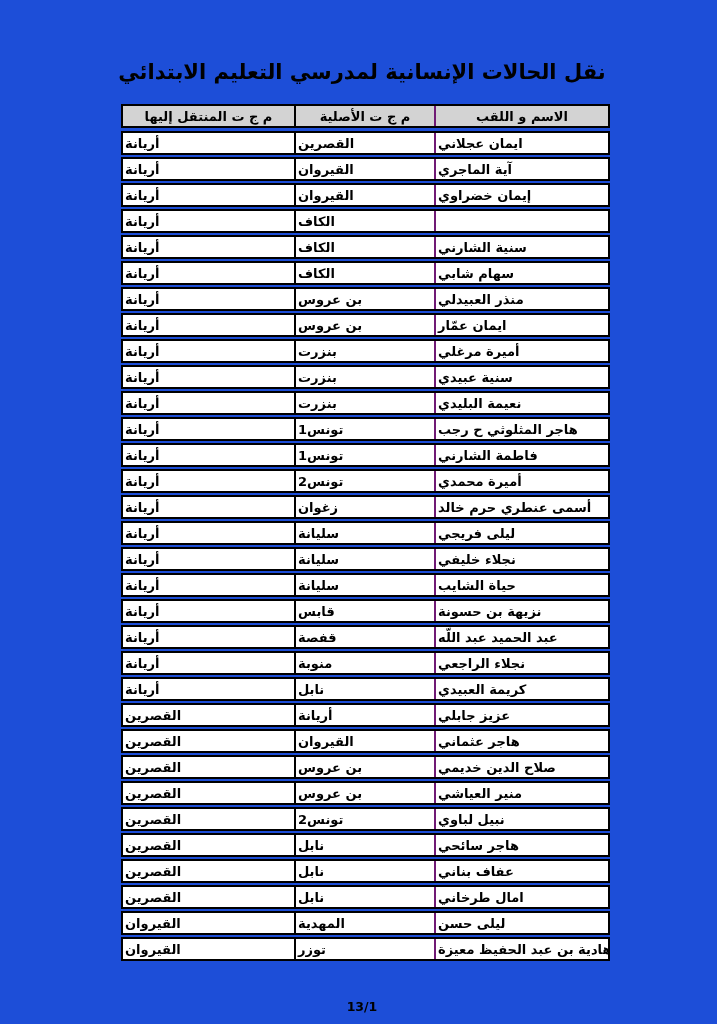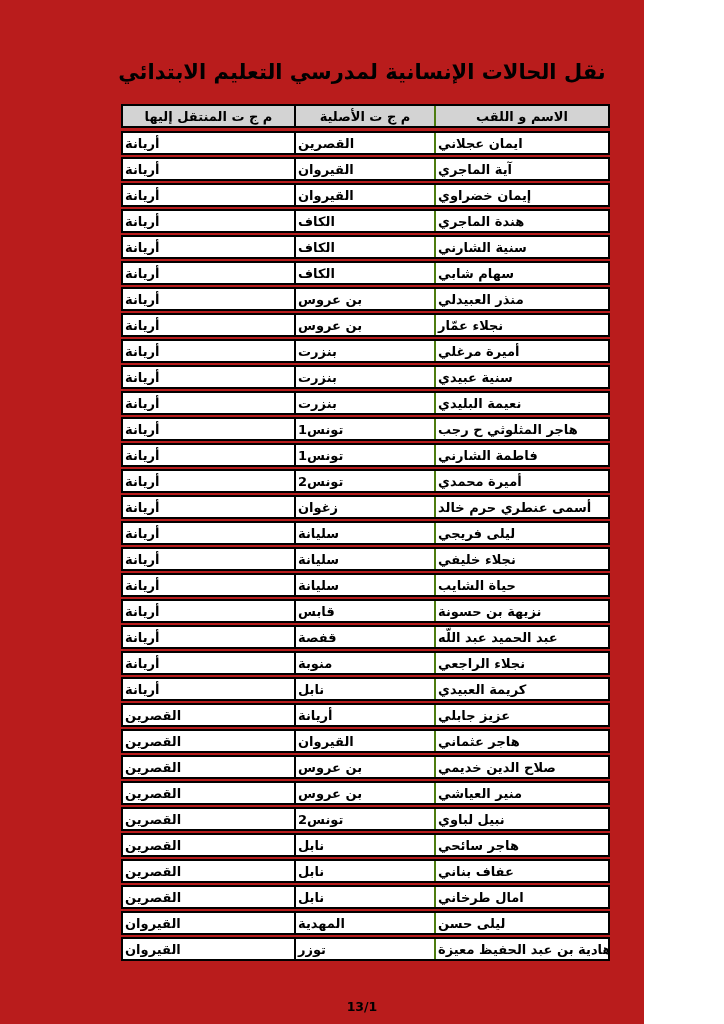--- a/index.html
+++ b/index.html
@@ -2,23 +2,23 @@
 <html lang="ar"><head>
 <meta charset="utf-8">
 <style>
   html, body {
     margin: 0;
     padding: 0;
     background: #ffffff;
   }
   .page {
     position: relative;
-    width: 644px;
+    width: 717px;
     height: 1024px;
-    background: #b91c1c;
+    background: #1d4ed8;
     font-family: "DejaVu Sans", sans-serif;
     color: #000000;
     overflow: hidden;
   }
   .doc-title {
     position: absolute;
     top: 60px;
     left: 0;
     width: 724px;
     text-align: center;
@@ -53,21 +53,21 @@
     align-items: center;
     justify-content: flex-end;
     direction: rtl;
     font-size: 13px;
     font-weight: bold;
     white-space: nowrap;
     overflow: hidden;
     padding: 0 8px 0 2px;
   }
   .cell-to   { flex: 0 0 173px; border-right: 2px solid #000000; }
-  .cell-from { flex: 0 0 140px; border-right: 2px solid #4d7c0f; }
+  .cell-from { flex: 0 0 140px; border-right: 2px solid #701a75; }
   .cell-name { flex: 1 1 auto; }
   .trow.head .cell {
     justify-content: center;
     padding: 8px 4px;
     font-size: 13px;
   }
   .page-number {
     position: absolute;
     top: 999px;
     left: 0;
@@ -104,41 +104,40 @@
           <div class="cell cell-name">آية الماجري</div>
         </div>
         <div class="trow">
           <div class="cell cell-to">أريانة</div>
           <div class="cell cell-from">القيروان</div>
           <div class="cell cell-name">إيمان خضراوي</div>
         </div>
         <div class="trow">
           <div class="cell cell-to">أريانة</div>
           <div class="cell cell-from">الكاف</div>
-          <div class="cell cell-name">هندة الماجري</div>
         </div>
         <div class="trow">
           <div class="cell cell-to">أريانة</div>
           <div class="cell cell-from">الكاف</div>
           <div class="cell cell-name">سنية الشارني</div>
         </div>
         <div class="trow">
           <div class="cell cell-to">أريانة</div>
           <div class="cell cell-from">الكاف</div>
           <div class="cell cell-name">سهام شابي</div>
         </div>
         <div class="trow">
           <div class="cell cell-to">أريانة</div>
           <div class="cell cell-from">بن عروس</div>
           <div class="cell cell-name">منذر العبيدلي</div>
         </div>
         <div class="trow">
           <div class="cell cell-to">أريانة</div>
           <div class="cell cell-from">بن عروس</div>
-          <div class="cell cell-name">نجلاء عمّار</div>
+          <div class="cell cell-name">ايمان عمّار</div>
         </div>
         <div class="trow">
           <div class="cell cell-to">أريانة</div>
           <div class="cell cell-from">بنزرت</div>
           <div class="cell cell-name">أميرة مرغلي</div>
         </div>
         <div class="trow">
           <div class="cell cell-to">أريانة</div>
           <div class="cell cell-from">بنزرت</div>
           <div class="cell cell-name">سنية عبيدي</div>

